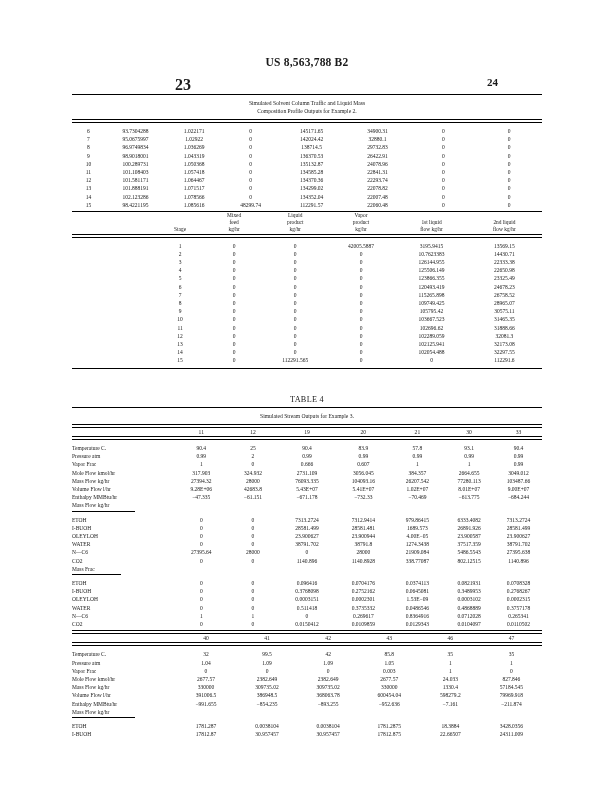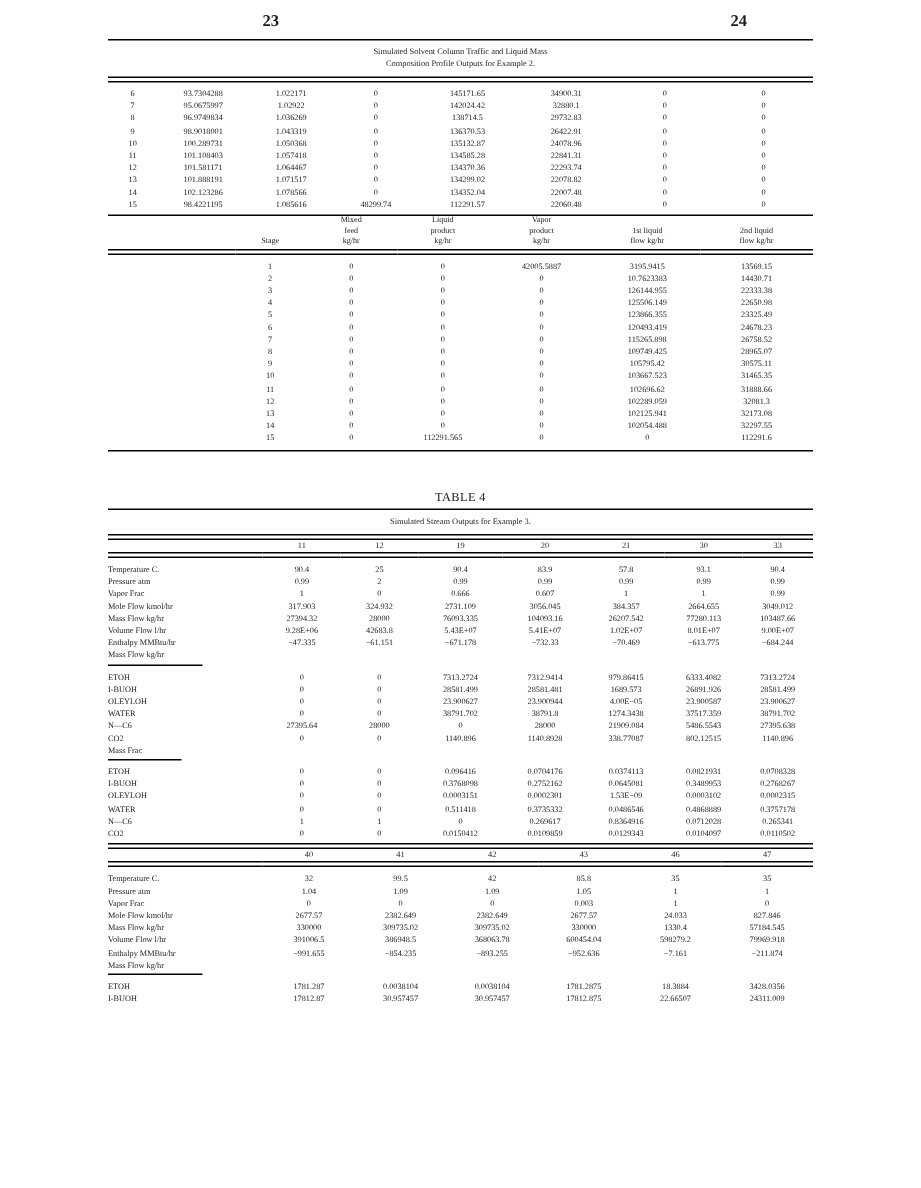--- a/index.html
+++ b/index.html
@@ -32,21 +32,21 @@
     margin-top: 56px;
   }
   .col-nums {
     position: relative;
     height: 18px;
     margin-top: 8px;
   }
   .col-nums .left-num {
     position: absolute;
     left: 175px;
-    font-size: 11px;
+    font-size: 16px;
     font-weight: bold;
   }
   .col-nums .right-num {
     position: absolute;
     left: 487px;
     font-size: 11px;
     font-weight: bold;
     text-align: center;
   }
 
@@ -119,20 +119,21 @@
     letter-spacing: .3px;
   }
 
   .blk { margin-top: 0; }
 </style>
 </head>
 <body>
 
 <div class="page">
 
+  <div class="pat-header">US 8,563,788 B2</div>
 
   <div class="col-nums">
     <span class="left-num">23</span>
     <span class="right-num">24</span>
   </div>
 
   <div class="tbl-wrap">
     <div class="rule-thick"></div>
     <div class="caption">
       <div>Simulated Solvent Column Traffic and Liquid Mass</div>

